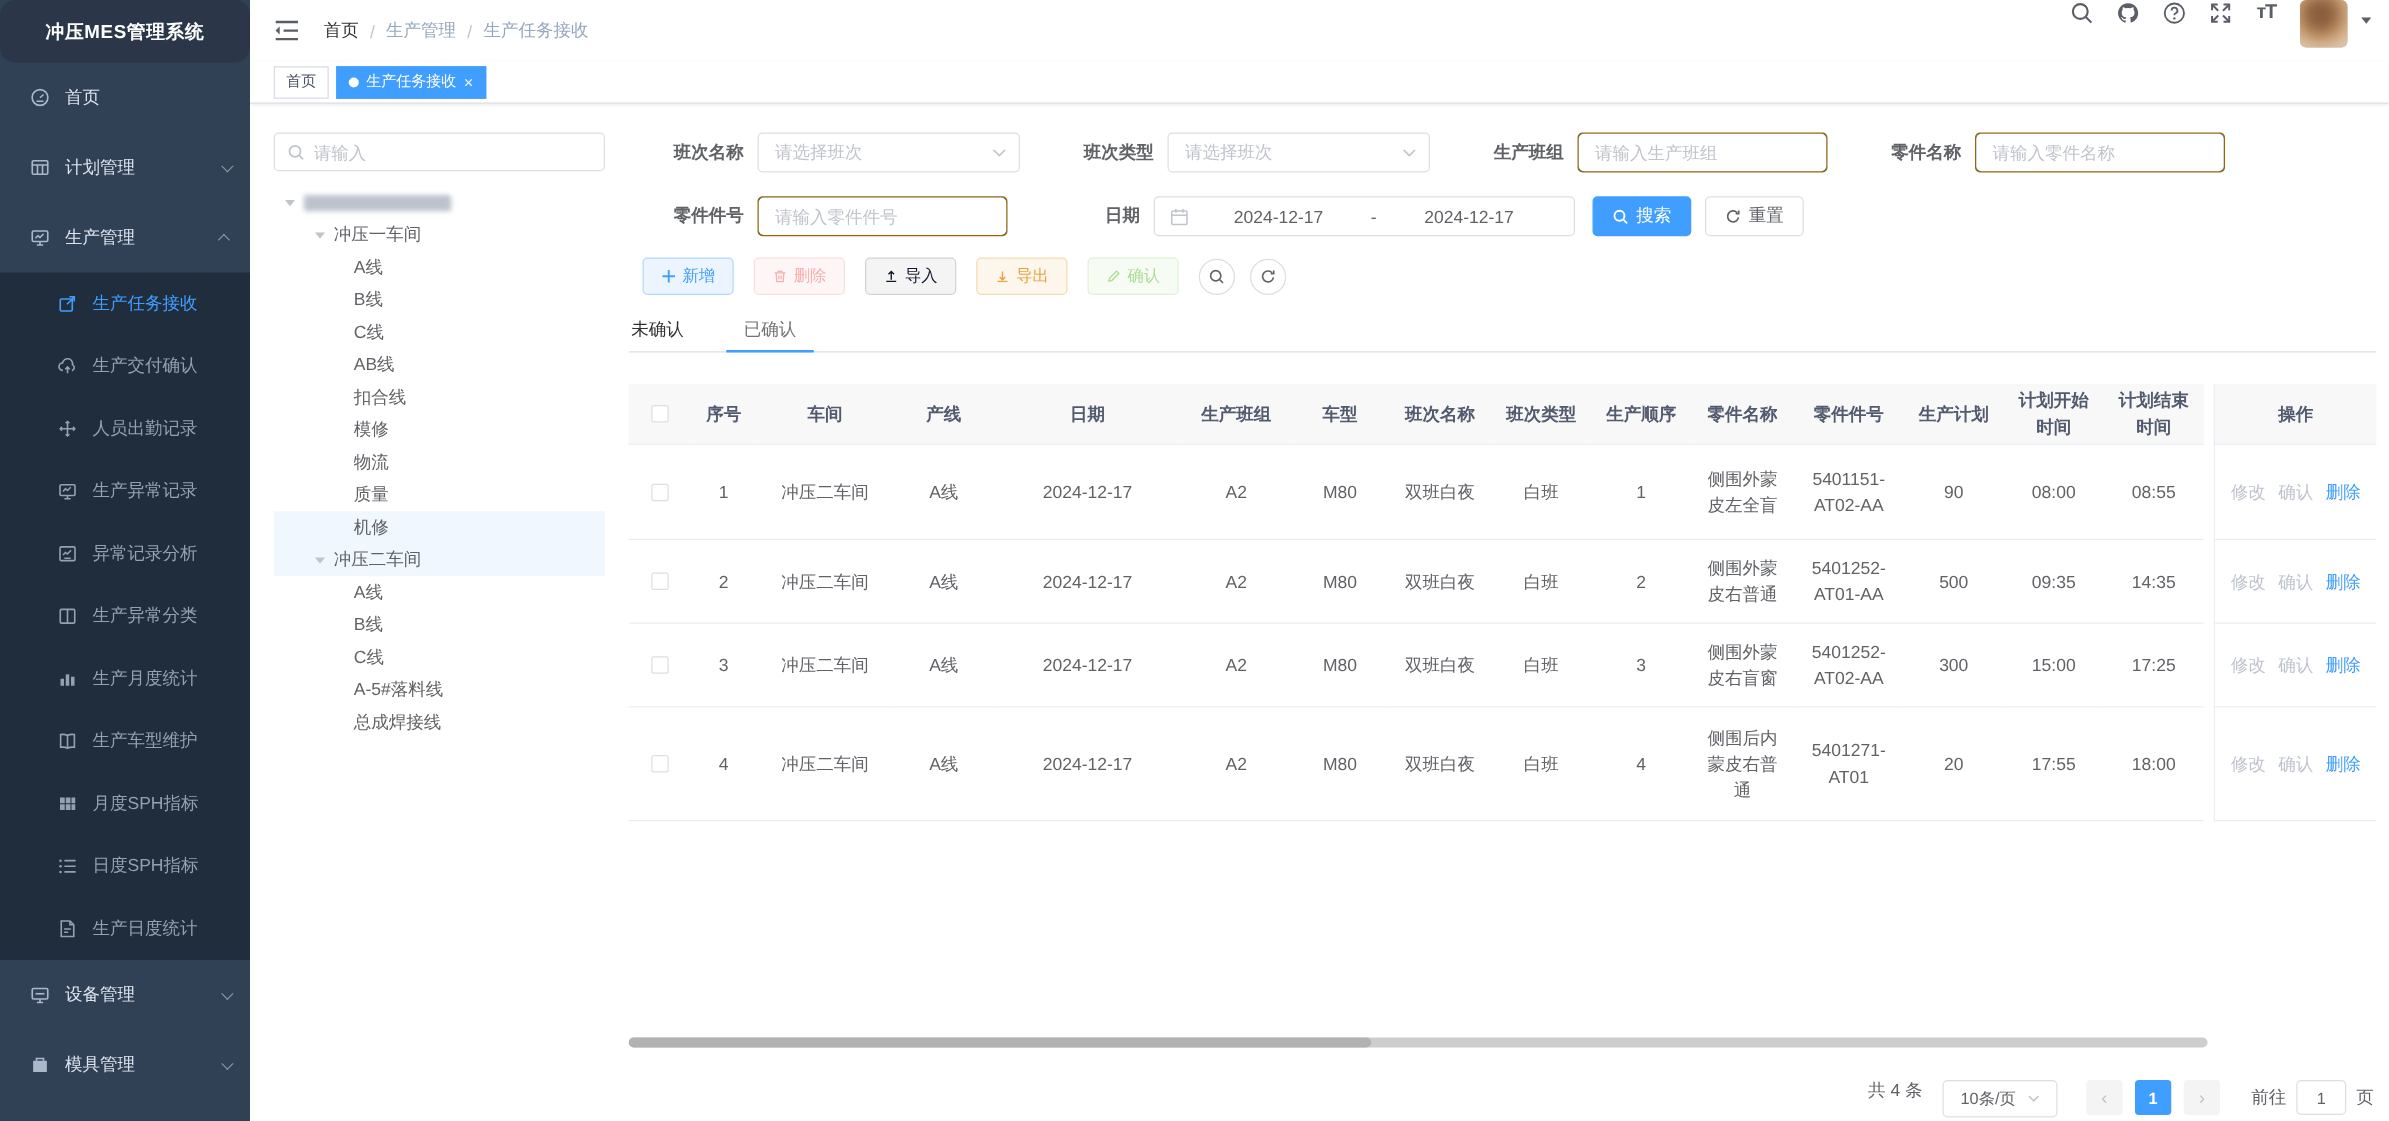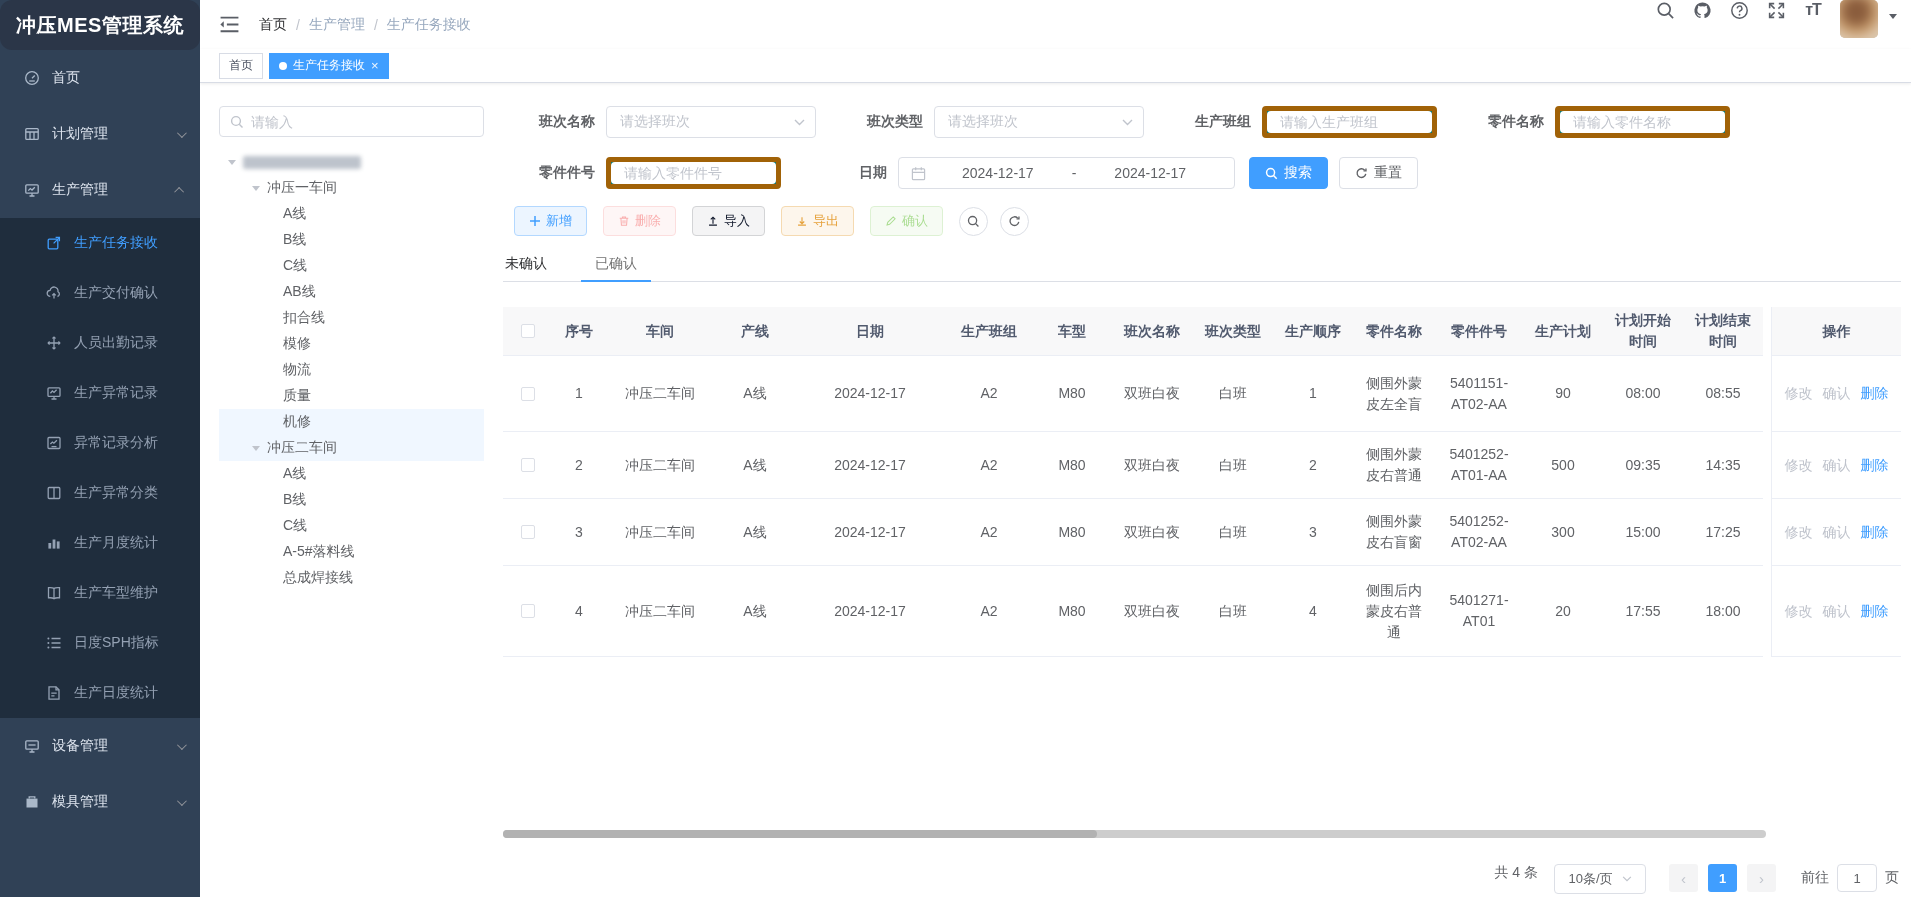--- a/index.html
+++ b/index.html
@@ -2,21 +2,21 @@
 <html><head>
 <meta charset="utf-8">
 <style>
   *{margin:0;padding:0;box-sizing:border-box;}
   html,body{width:1911px;height:897px;overflow:hidden;}
   body{font-family:"Liberation Sans","DejaVu Sans",sans-serif;background:#fff;color:#606266;}
   .app{position:relative;width:1911px;height:897px;}
 
   
   .sidebar{position:absolute;left:0;top:0;width:200px;height:897px;background:#304156;z-index:5;}
-  .logo{height:50px;display:flex;align-items:center;justify-content:center;background:#2b3648;color:#fff;font-size:20px;font-weight:bold;letter-spacing:.5px;border-radius:12px;}
+  .logo{height:50px;display:flex;align-items:center;justify-content:center;background:#2b3648;color:#fff;font-size:15px;font-weight:bold;letter-spacing:.5px;border-radius:12px;}
   .menu-item{height:56px;display:flex;align-items:center;padding:0 16px 0 24px;color:#dde4ee;font-size:14px;cursor:pointer;}
   .mi-icon{width:16px;height:16px;margin-right:12px;flex:none;color:#aab8c9;display:flex;}
   .mi-icon svg{width:16px;height:16px;}
   .chev{margin-left:auto;width:7px;height:7px;border-right:1.4px solid #909399;border-bottom:1.4px solid #909399;transform:rotate(45deg) translateY(-2px);}
   .chev.up{transform:rotate(225deg) translateY(-2px);}
   .sub-block{background:#1f2d3d;}
   .sub-item{height:50px;display:flex;align-items:center;padding:0 16px 0 46px;color:#94a1b3;font-size:14px;cursor:pointer;}
   .sub-item .mi-icon{color:#94a1b3;}
   .sub-item.active{color:#409eff;}
   .sub-item.active .mi-icon{color:#409eff;}
@@ -61,21 +61,21 @@
   .redacted{width:118px;height:13px;background:#bdc3cc;border-radius:2px;filter:blur(2px);}
 
   
   .frow{position:absolute;left:333px;display:flex;align-items:center;height:32px;}
   .frow1{top:22px;}.frow2{top:73px;}
   .ffield{display:flex;align-items:center;margin-right:45px;}
   .flabel{width:62px;text-align:right;margin-right:11px;font-size:14px;color:#606266;font-weight:600;white-space:nowrap;flex:none;}
   .fselect{width:210px;height:32px;border:1px solid #dcdfe6;border-radius:4px;display:flex;align-items:center;padding:0 10px 0 13px;background:#fff;cursor:pointer;}
   .fselect .ph{flex:1;font-size:14px;color:#c0c4cc;}
   .fselect svg{width:11px;height:7px;color:#c0c4cc;flex:none;}
-  .finput{width:175px;height:32px;border:5px solid #a16207;border-radius:4px;background:#0f766e;}
+  .finput{width:200px;height:32px;border:1px solid #a16207;border-radius:4px;background:#0f766e;}
   .finput input{width:100%;height:100%;border:none;outline:none;padding:0 13px;font-size:14px;color:#606266;border-radius:4px;}
   .finput input::placeholder{color:#c0c4cc;}
   .fdate{width:337px;height:32px;border:1px solid #dcdfe6;border-radius:4px;display:flex;align-items:center;padding:0 12px;font-size:14px;color:#606266;background:#fff;cursor:pointer;}
   .fdate svg{width:15px;height:15px;color:#c0c4cc;flex:none;}
   .fdate .d{flex:1;text-align:center;}
   .fdate .dsep{padding:0 2px;color:#606266;}
   .btn{height:32px;border-radius:4px;display:inline-flex;align-items:center;gap:6px;font-size:14px;padding:0 15px;cursor:pointer;border:1px solid transparent;}
   .btn svg{width:13px;height:13px;}
   .btn-search{background:#409eff;border-color:#409eff;color:#fff;margin-left:14px;}
   .btn-reset{background:#fff;border-color:#dcdfe6;color:#606266;margin-left:11px;}
@@ -238,20 +238,33 @@
         <span>生产月度统计</span>
       </div>
       <div class="sub-item">
         <span class="mi-icon">
             <svg viewBox="0 0 16 16" fill="none" stroke="currentColor" stroke-width="1.3">
               <path d="M8 3.4C6.8 2.6 5 2.4 2.5 2.6v10.2c2.5-.2 4.3 0 5.5.8 1.2-.8 3-1 5.5-.8V2.6C11 2.4 9.2 2.6 8 3.4z"></path>
               <path d="M8 3.4v10.2"></path>
             </svg>
           </span>
         <span>生产车型维护</span>
+      </div>
+      <div class="sub-item">
+        <span class="mi-icon">
+            <svg viewBox="0 0 16 16" fill="currentColor">
+              <rect x="2" y="3" width="3.8" height="4.6"></rect>
+              <rect x="6.6" y="3" width="3.8" height="4.6"></rect>
+              <rect x="11.2" y="3" width="3" height="4.6"></rect>
+              <rect x="2" y="8.4" width="3.8" height="4.6"></rect>
+              <rect x="6.6" y="8.4" width="3.8" height="4.6"></rect>
+              <rect x="11.2" y="8.4" width="3" height="4.6"></rect>
+            </svg>
+          </span>
+        <span>月度SPH指标</span>
       </div>
       <div class="sub-item">
         <span class="mi-icon">
             <svg viewBox="0 0 16 16" fill="none" stroke="currentColor" stroke-width="1.3">
               <path d="M5.5 3.5h9M5.5 8h9M5.5 12.5h9"></path>
               <circle cx="2.4" cy="3.5" r="1" fill="currentColor" stroke="none"></circle>
               <circle cx="2.4" cy="8" r="1" fill="currentColor" stroke="none"></circle>
               <circle cx="2.4" cy="12.5" r="1" fill="currentColor" stroke="none"></circle>
             </svg>
           </span>

